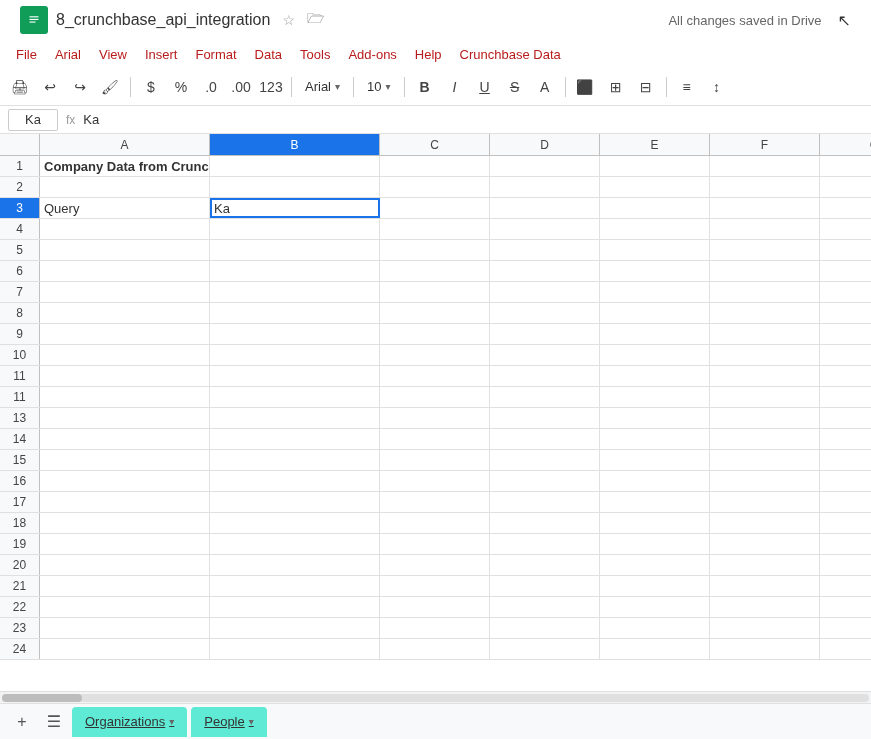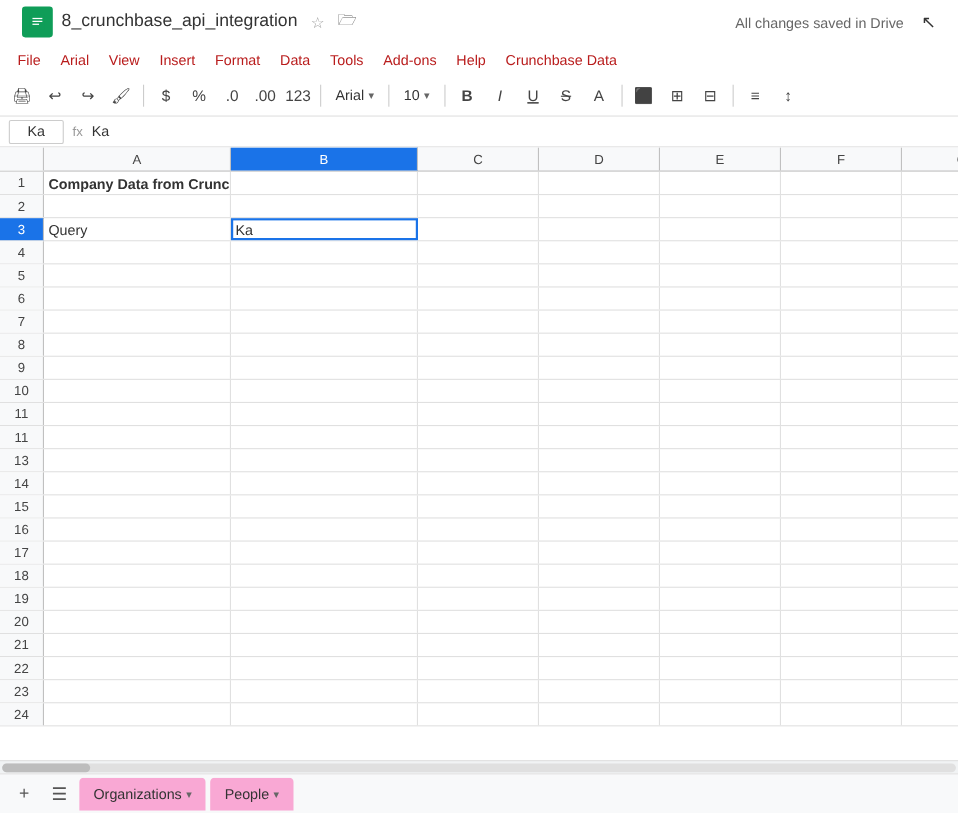--- a/index.html
+++ b/index.html
@@ -101,21 +101,21 @@
       display: flex; align-items: center; height: 36px; background: #f8f9fa;
       border-top: 1px solid #e0e0e0; padding: 0 8px; gap: 4px;
     }
     .tab-add-btn, .tab-menu-btn {
       width: 28px; height: 28px; display: flex; align-items: center; justify-content: center;
       border: none; background: transparent; cursor: pointer; border-radius: 3px; font-size: 16px; color: #555;
     }
     .sheet-tab {
       display: flex; align-items: center; gap: 4px; padding: 4px 12px; border-radius: 4px 4px 0 0;
       cursor: pointer; font-size: 13px; color: #333; border: 1px solid transparent; position: relative;
-      background: #f9a8d4; height: 30px;
+      background: #5eead4; height: 30px; text-decoration: underline;
     }
     .sheet-tab .tab-arrow { font-size: 10px; color: #666; }
 
     .scrollbar-h { height: 12px; background: #f1f3f4; border-top: 1px solid #e0e0e0; display: flex; align-items: center; padding: 0 2px; }
     .scrollbar-track { flex: 1; height: 8px; background: #e0e0e0; border-radius: 4px; position: relative; }
     .scrollbar-thumb { width: 80px; height: 8px; background: #bdbdbd; border-radius: 4px; position: absolute; left: 0; }
   </style>
 </head>
 <body>
 

